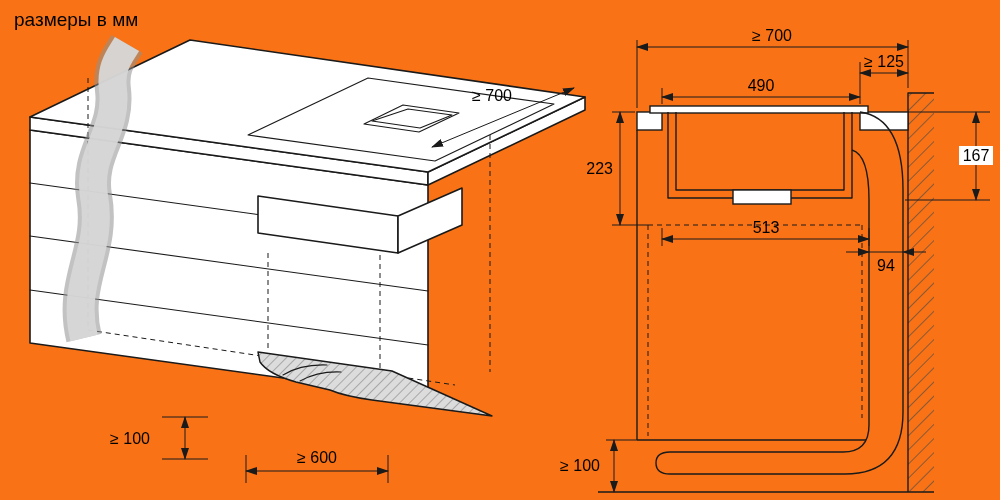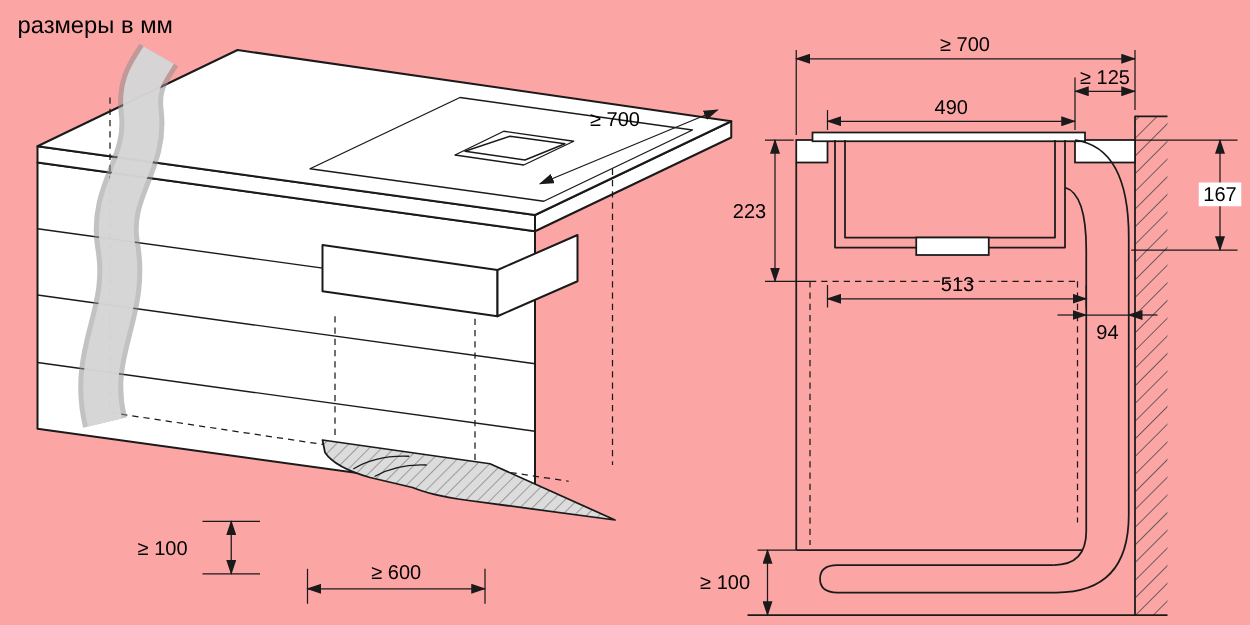--- a/index.html
+++ b/index.html
@@ -1,16 +1,16 @@
 <!DOCTYPE html>
 <html><head>
 <meta charset="utf-8">
 <style>
   html,body{margin:0;padding:0;background:#fff;}
-  .canvas{position:relative;width:1000px;height:500px;background:#fca5a5;overflow:hidden;
+  .canvas{position:relative;width:1000px;height:500px;background:#f97316;overflow:hidden;
           font-family:"Liberation Sans","DejaVu Sans",sans-serif;}
   svg{display:block;}
   text{font-family:"Liberation Sans","DejaVu Sans",sans-serif;font-size:16px;fill:#000;}
   text.title{font-size:19px;}
   .face{fill:#fff;stroke:#1a1a1a;stroke-width:1.6;stroke-linejoin:round;}
   .ln{fill:none;stroke:#1a1a1a;stroke-width:1.6;stroke-linejoin:round;stroke-linecap:round;}
   .thin{stroke-width:1.1;}
   .sln{fill:none;stroke:#1a1a1a;stroke-width:1.4;stroke-linejoin:round;}
   .sface{fill:#fff;stroke:#1a1a1a;stroke-width:1.4;}
   .dash{fill:none;stroke:#1a1a1a;stroke-width:1;stroke-dasharray:5 4;}

